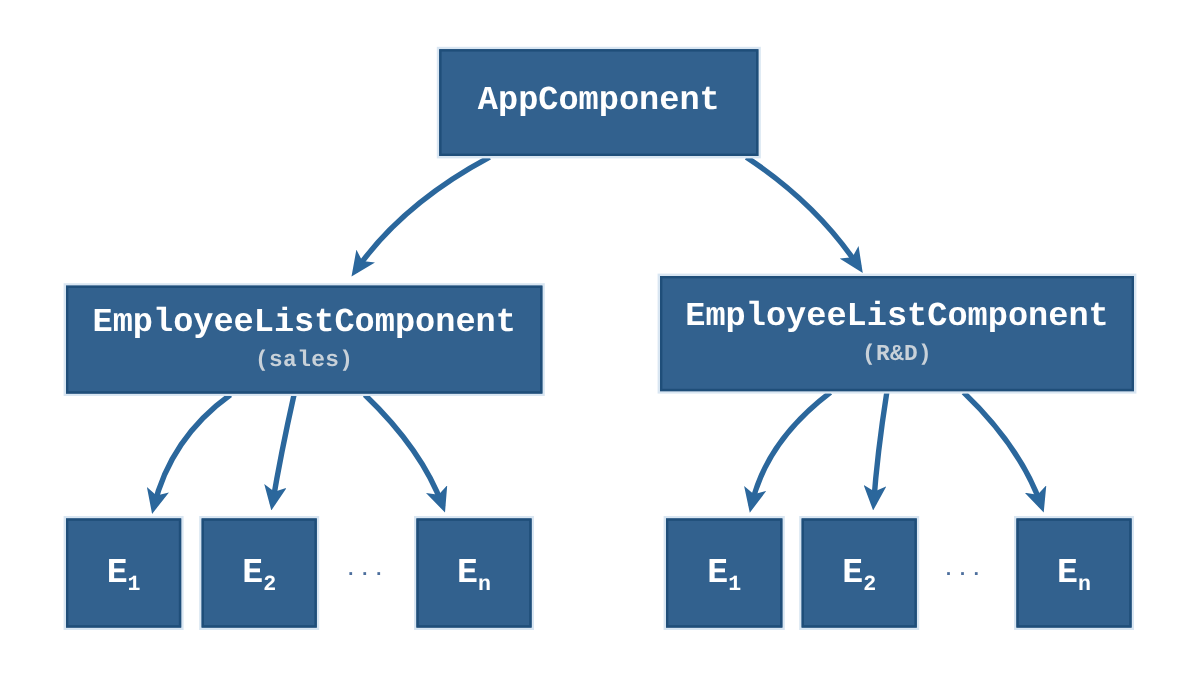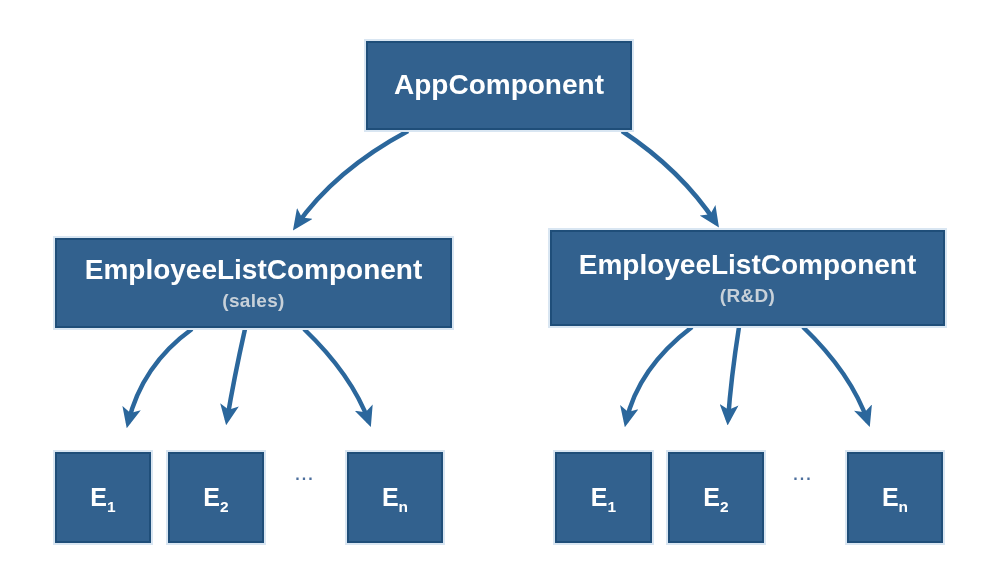--- a/index.html
+++ b/index.html
@@ -12,21 +12,21 @@
     --sublabel-color:#C8D1D9;
     --dots-color:#4D6F9D;
   }
   *{margin:0;padding:0;box-sizing:border-box;}
   html,body{background:#fff;}
   .canvas{
     position:relative;
     width:1000px;height:567px;
     background:var(--canvas-bg);
     overflow:hidden;
-    font-family:Liberation Sans, sans-serif;
+    font-family:Liberation Mono, monospace;
     border-radius:22px;
   }
   .arrows{position:absolute;left:0;top:0;width:1000px;height:567px;}
   .arrow{fill:none;stroke:var(--arrow-color);stroke-width:4.5;}
   #arrowhead path{fill:var(--arrow-color);stroke:none;}
   .box{
     position:absolute;
     display:flex;flex-direction:column;
     align-items:center;justify-content:center;
     background:var(--box-fill);
@@ -34,21 +34,21 @@
     box-shadow:0 0 0 2px var(--box-glow);
     color:var(--title-color);
     font-weight:bold;
     text-align:center;
     line-height:1.15;
   }
   .box-root{left:366px;top:41px;width:266px;height:89px;font-size:28px;}
   .box-group-left{left:55px;top:238px;width:397px;height:90px;font-size:28px;}
   .box-group-right{left:550px;top:230px;width:395px;height:96px;font-size:28px;}
   .sub-label{font-size:19px;color:var(--sublabel-color);margin-top:3px;letter-spacing:.3px;}
-  .leaf{width:96px;height:91px;font-size:25px;margin-top:20px;}
+  .leaf{width:96px;height:91px;font-size:29px;}
   .leaf sub{font-size:.62em;line-height:0;}
   .l-e1{left:55px;top:432px;}
   .l-e2{left:168px;top:432px;}
   .l-en{left:347px;top:432px;}
   .r-e1{left:555px;top:432px;width:97px;}
   .r-e2{left:668px;top:432px;}
   .r-en{left:847px;top:432px;}
   .dots{
     position:absolute;width:40px;text-align:center;
     color:var(--dots-color);font-weight:bold;font-size:16px;

